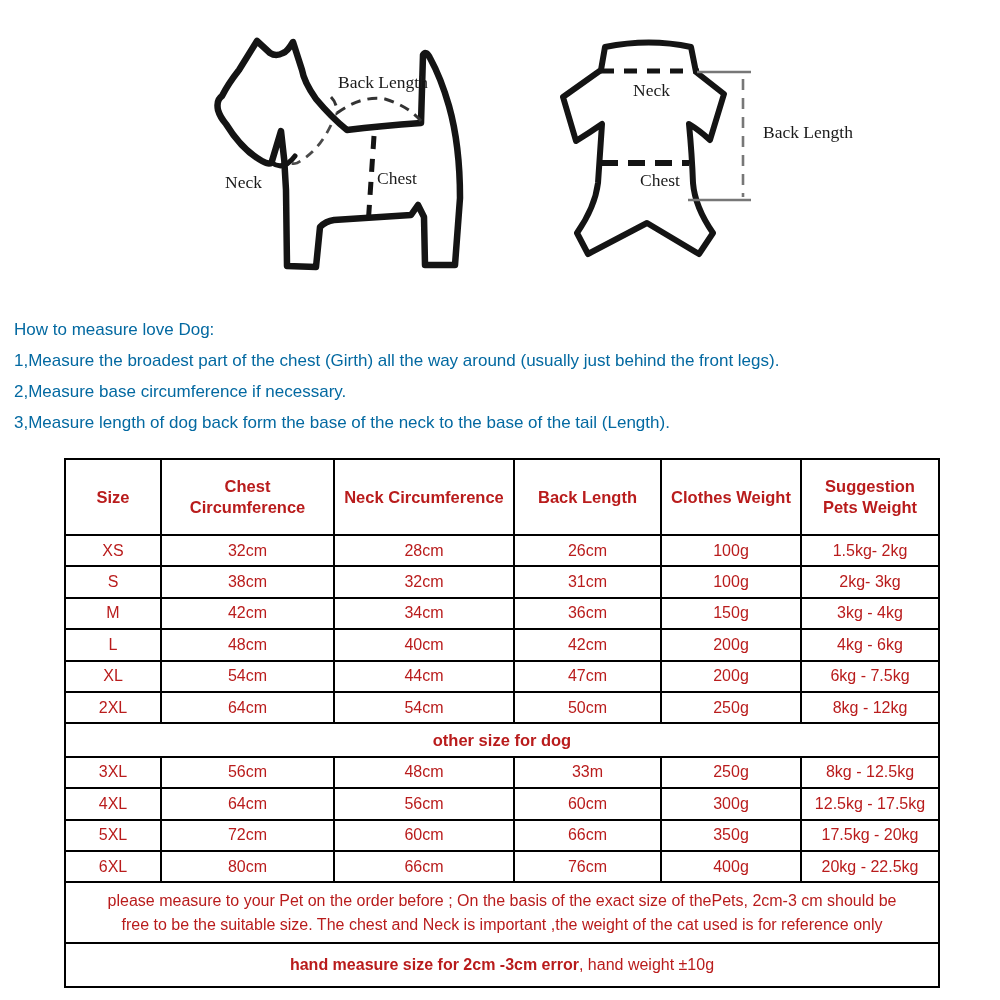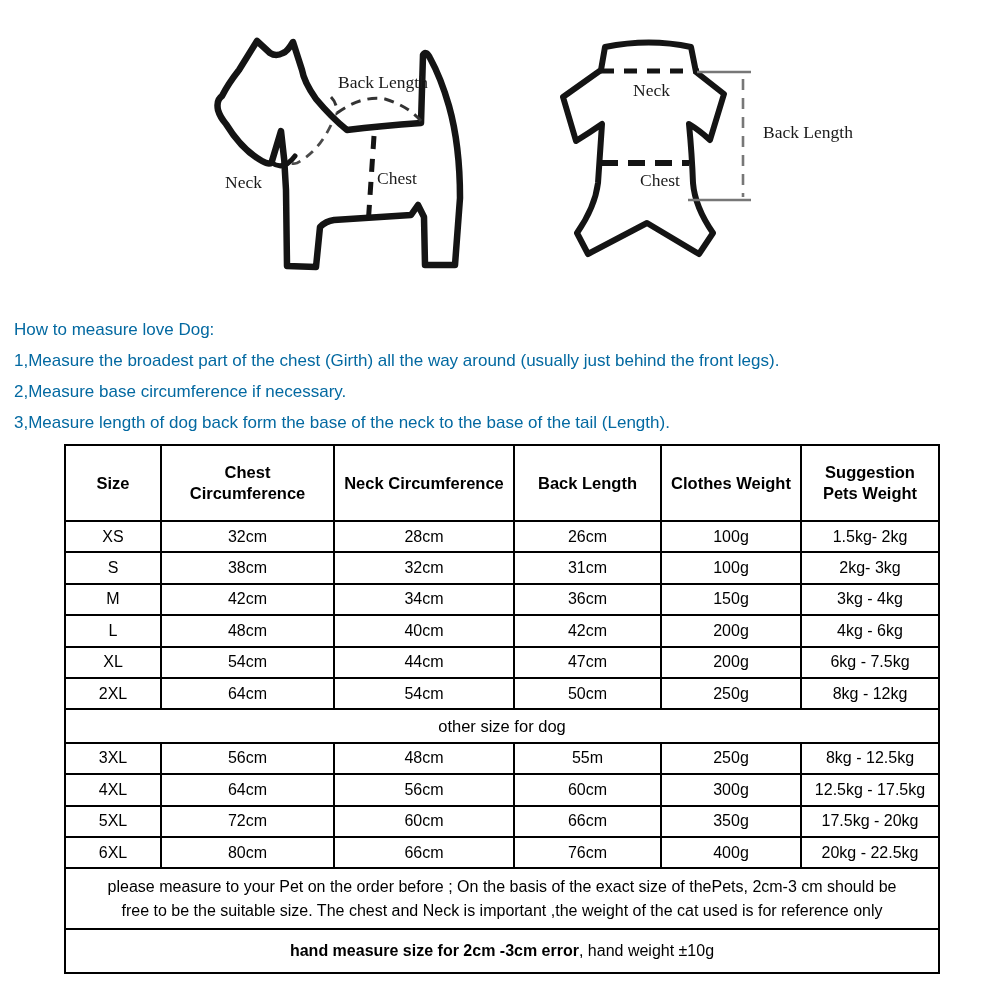--- a/index.html
+++ b/index.html
@@ -17,32 +17,32 @@
   .dash-mid{fill:none;stroke:#333;stroke-width:3;stroke-dasharray:10 7;}
   .dash-thick{fill:none;stroke:#141414;stroke-width:5;stroke-dasharray:13 10;}
   .dash-thick2{fill:none;stroke:#141414;stroke-width:6;stroke-dasharray:17 10;}
   .bracket{fill:none;stroke:#777;stroke-width:2.6;}
   .bracket-dash{fill:none;stroke:#777;stroke-width:2.6;stroke-dasharray:11 8;}
   .dlabel{font-family:"Liberation Serif", serif;font-size:17.5px;fill:#1a1a1a;}
   
   .instr{position:absolute;left:14px;font-size:17px;color:#0369a1;white-space:nowrap;}
   
   #sizeTable{
-    position:absolute;left:64px;top:444px;width:874px;
+    position:absolute;left:64px;top:458px;width:874px;
     border-collapse:collapse;table-layout:fixed;
-    font-size:16px;color:#000000;
+    font-size:16px;color:#b91c1c;
   }
   #sizeTable th,#sizeTable td{
     border:2px solid #000;text-align:center;vertical-align:middle;padding:0 6px;
   }
   #sizeTable th{font-size:16.5px;font-weight:bold;line-height:21px;}
   tr.hdr{height:76px;}
   tr.r{height:31.4px;}
   td.sz{font-weight:normal;}
-  tr.divider td{font-weight:normal;font-size:16.5px;height:31.4px;}
+  tr.divider td{font-weight:bold;font-size:16.5px;height:31.4px;}
   tr.note td{height:59px;font-size:16px;line-height:24px;border-radius:21px;}
   tr.handnote td{height:42px;font-size:16px;}
 </style>
 </head>
 <body>
 
 <svg id="diagrams" viewBox="0 0 1000 310">
 
   <g>
     <path class="outline" d="
@@ -158,21 +158,21 @@
     <td>250g</td>
     <td>8kg - 12kg</td>
   </tr>
   <tr class="divider">
     <td colspan="6">other size for dog</td>
   </tr>
   <tr class="r">
     <td class="sz">3XL</td>
     <td>56cm</td>
     <td>48cm</td>
-    <td>55m</td>
+    <td>33m</td>
     <td>250g</td>
     <td>8kg - 12.5kg</td>
   </tr>
   <tr class="r">
     <td class="sz">4XL</td>
     <td>64cm</td>
     <td>56cm</td>
     <td>60cm</td>
     <td>300g</td>
     <td>12.5kg - 17.5kg</td>

